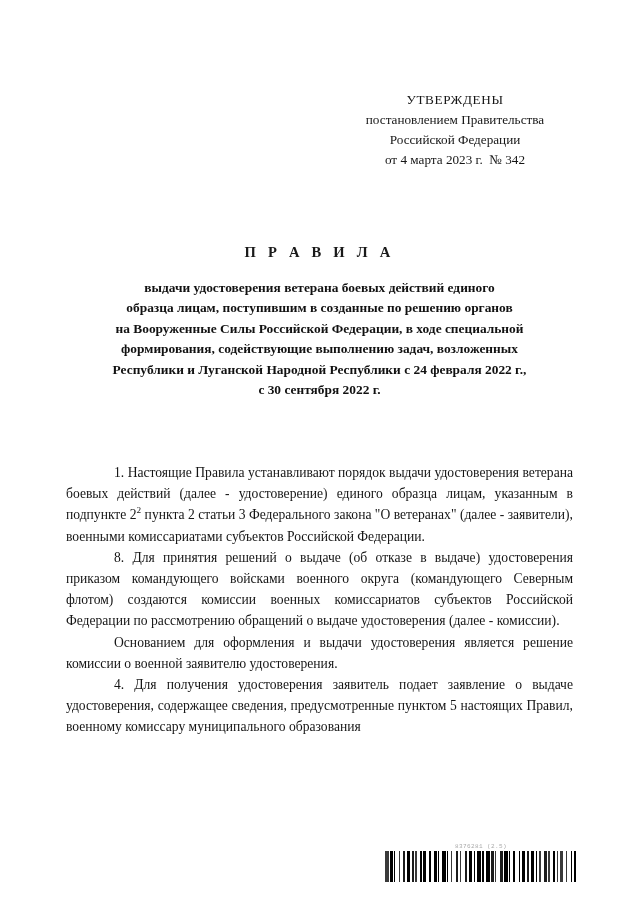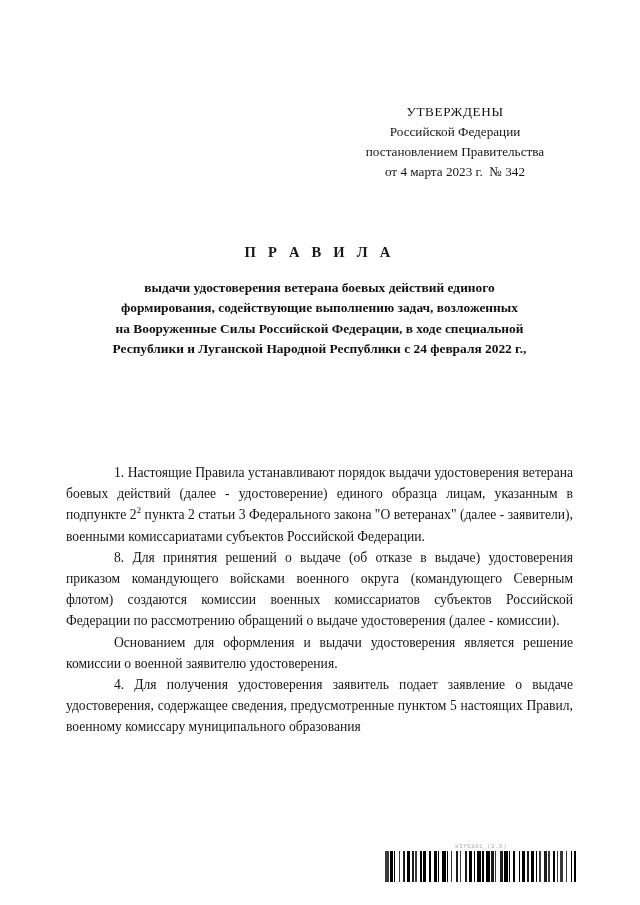--- a/index.html
+++ b/index.html
@@ -30,21 +30,20 @@
     top: 90px;
     width: 250px;
     text-align: center;
     font-size: 13.2px;
     line-height: 20px;
     color: #161616;
   }
   .approval .ttl {
     letter-spacing: 0.6px;
     display: block;
-    margin-top: 12px;
   }
   .approval .ln {
     display: block;
     white-space: pre;
   }
 
   
   .doc-title-wrap {
     position: absolute;
     left: 66px;
@@ -127,32 +126,34 @@
     height: 100%;
   }
 </style>
 </head>
 <body>
 
 <div class="page">
 
   <div class="approval">
     <span class="ttl">УТВЕРЖДЕНЫ</span>
+    <span class="ln">постановлением Правительства</span>
     <span class="ln">Российской Федерации</span>
-    <span class="ln">постановлением Правительства</span>
     <span class="ln">от 4 марта 2023 г.  № 342</span>
   </div>
 
   <div class="doc-title-wrap">
     <div class="pravila">П Р А В И Л А</div>
     <div class="subtitle">
       <span class="sl">выдачи удостоверения ветерана боевых действий единого</span>
+      <span class="sl">образца лицам, поступившим в созданные по решению органов</span>
+      <span class="sl">на Вооруженные Силы Российской Федерации, в ходе специальной</span>
       <span class="sl">формирования, содействующие выполнению задач, возложенных</span>
-      <span class="sl">на Вооруженные Силы Российской Федерации, в ходе специальной</span>
       <span class="sl">Республики и Луганской Народной Республики с 24 февраля 2022 г.,</span>
+      <span class="sl">с 30 сентября 2022 г.</span>
     </div>
   </div>
 
   <div class="body-text">
     <p class="para"><span>1. Настоящие Правила устанавливают порядок выдачи удостоверения ветерана боевых действий (далее - удостоверение) единого образца лицам, указанным в подпункте 2</span><sup>2</sup><span> пункта 2 статьи 3 Федерального закона "О ветеранах" (далее - заявители), военными комиссариатами субъектов Российской Федерации.</span></p>
     <p class="para">8. Для принятия решений о выдаче (об отказе в выдаче) удостоверения приказом командующего войсками военного округа (командующего Северным флотом) создаются комиссии военных комиссариатов субъектов Российской Федерации по рассмотрению обращений о выдаче удостоверения (далее - комиссии).</p>
     <p class="para">Основанием для оформления и выдачи удостоверения является решение комиссии о военной заявителю удостоверения.</p>
     <p class="para">4. Для получения удостоверения заявитель подает заявление о выдаче удостоверения, содержащее сведения, предусмотренные пунктом 5 настоящих Правил, военному комиссару муниципального образования</p>
   </div>
 

